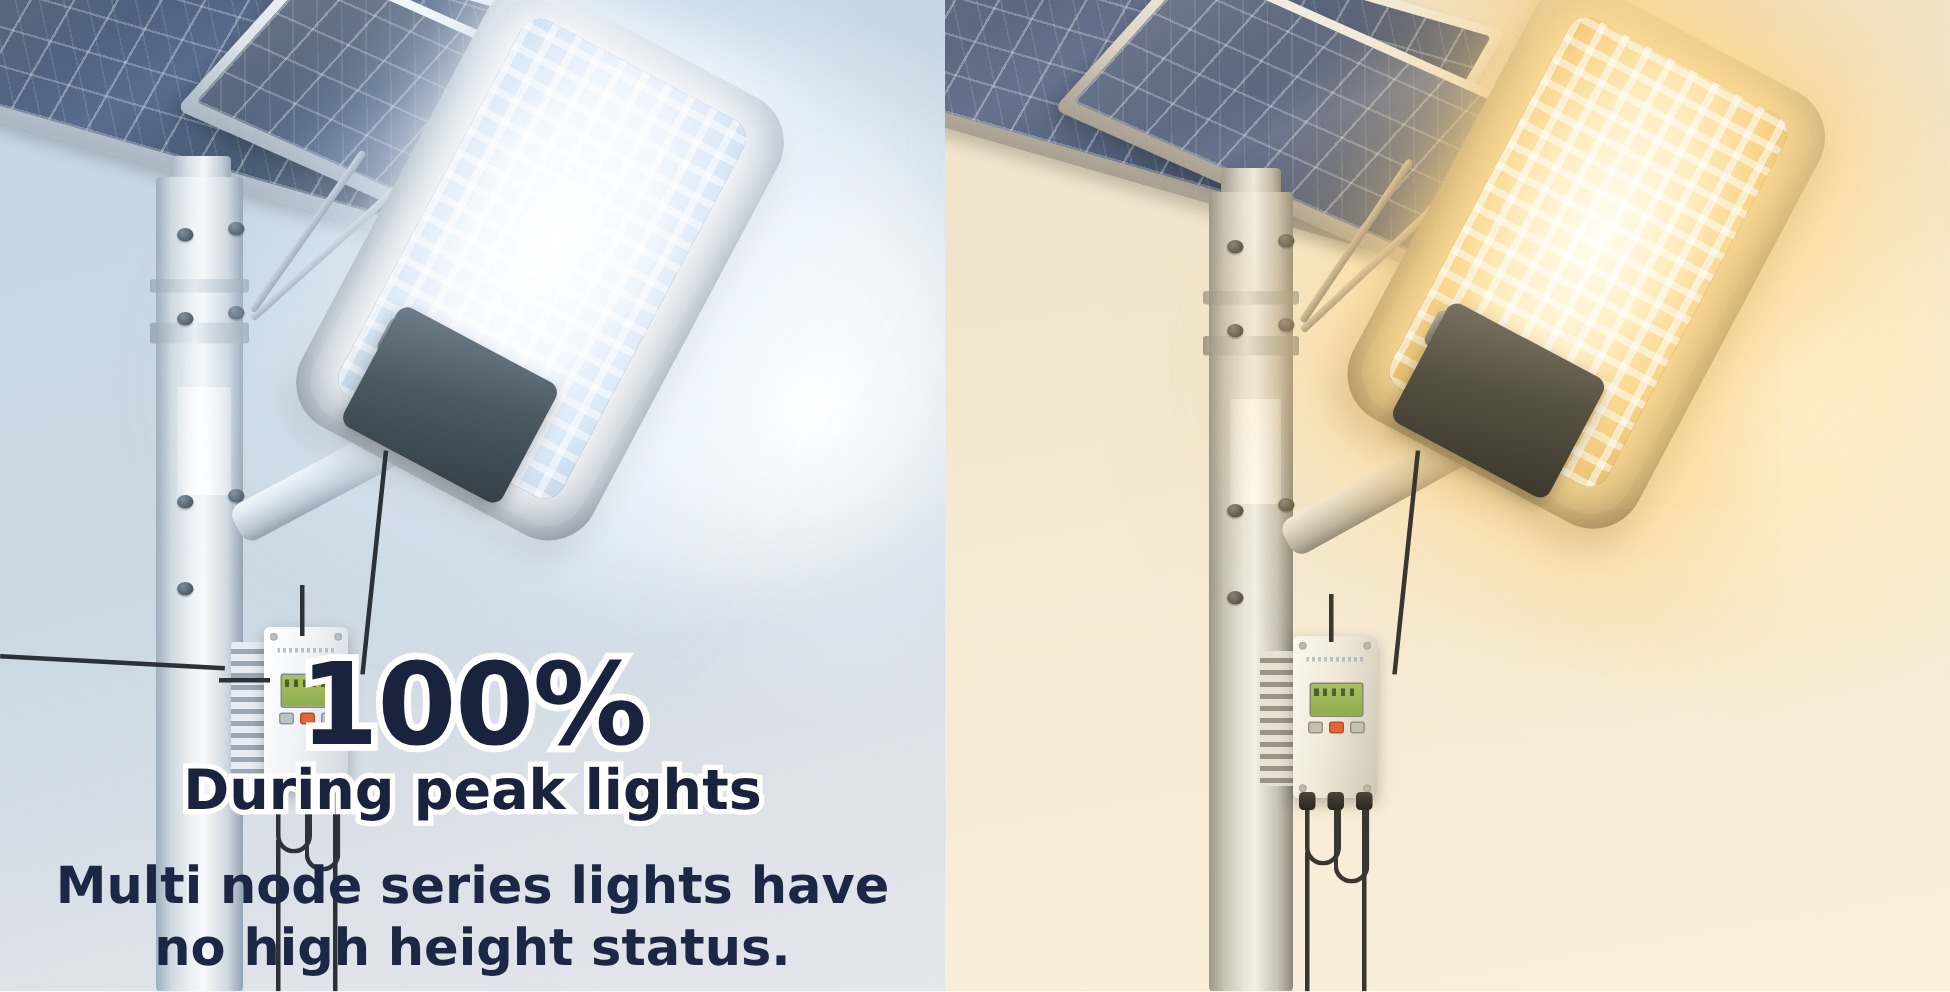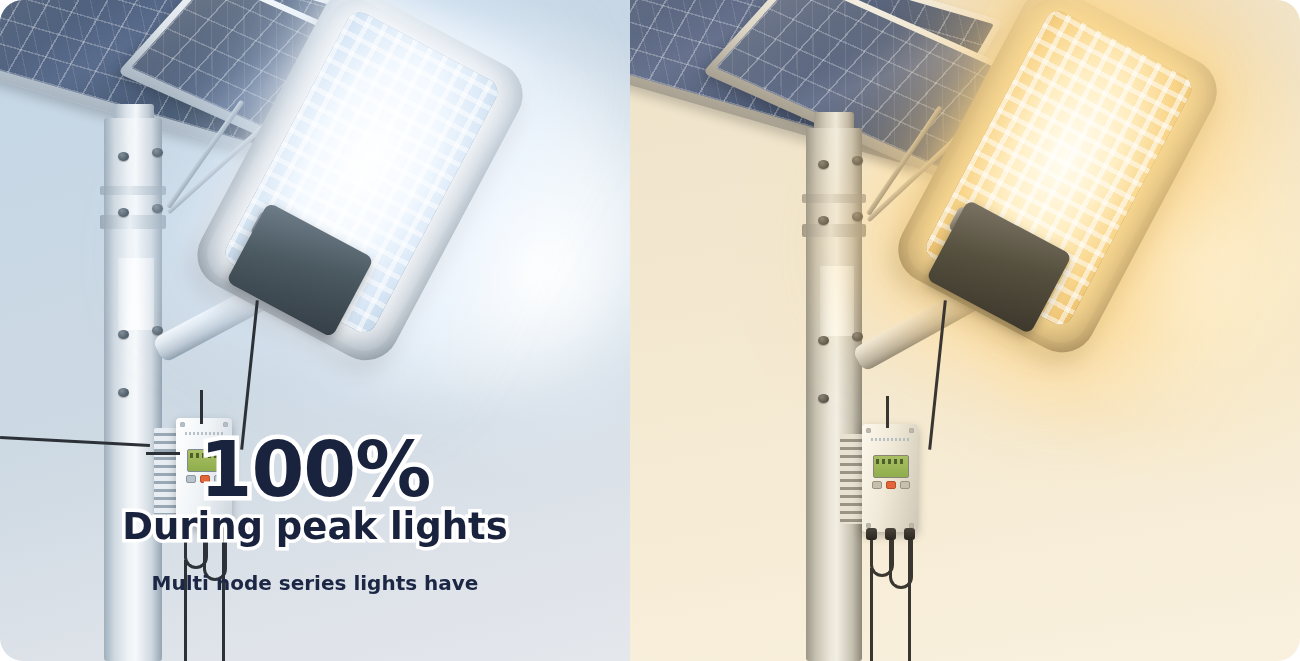--- a/index.html
+++ b/index.html
@@ -1,17 +1,17 @@
 <!DOCTYPE html>
 <html><head>
 <meta charset="utf-8">
 <style>
   html,body{margin:0;padding:0;background:#fff;}
   body{font-family:"DejaVu Sans","Liberation Sans",sans-serif;}
-  .stage{position:relative;width:1300px;height:661px;overflow:hidden;border-radius:23px;}
+  .stage{position:relative;width:1300px;height:661px;overflow:hidden;}
 
   
   .panel{position:absolute;top:0;height:661px;overflow:hidden;}
   .panel-left{left:0;width:630px;
     background:
       radial-gradient(ellipse 420px 330px at 74% 30%, rgba(255,255,255,.95) 0%, rgba(255,255,255,.55) 32%, rgba(255,255,255,0) 62%),
       linear-gradient(165deg,#c3d6e6 0%,#c9d8e5 30%,#cdd9e3 55%,#dde2e9 80%,#e4e7ec 100%);}
   .panel-right{left:630px;width:670px;
     background:
       radial-gradient(ellipse 430px 340px at 66% 30%, rgba(255,252,240,.95) 0%, rgba(255,248,230,.5) 34%, rgba(255,246,224,0) 64%),
@@ -143,21 +143,21 @@
   .pct{font-weight:800;letter-spacing:-1px;line-height:1;
     color:#19233d;
     -webkit-text-stroke:9px #ffffff;paint-order:stroke fill;}
   .sub{font-weight:800;line-height:1;color:#19233d;
     -webkit-text-stroke:7px #ffffff;paint-order:stroke fill;}
   .desc{font-weight:800;color:#1c2745;line-height:1.22;}
 
   .tb-left{left:0;top:432px;width:630px;text-align:center;}
   .tb-left .pct{font-size:76px;}
   .tb-left .sub{font-size:37px;}
-  .tb-left .desc{font-size:20px;margin-top:26px;padding:0 2px;}
+  .tb-left .desc{font-size:34px;margin-top:26px;padding:0 2px;}
 
   .tb-right{left:652px;top:420px;width:640px;}
   .tb-right .pct-line{text-align:center;}
   .tb-right .sub-line{text-align:center;}
   .tb-right .desc{font-size:27px;margin-top:28px;text-align:left;padding-left:74px;}
 
   .pct-line,.sub-line{position:relative;}
 </style>
 </head>
 <body>
@@ -245,20 +245,21 @@
 
     <div class="text-block tb-left">
       <div class="pct-line">
         <span class="pct">100%</span>
       </div>
       <div class="sub-line">
         <span class="sub">During peak lights</span>
       </div>
       <div class="desc">
         <div>Multi node series lights have</div>
+        <div>no high height status.</div>
       </div>
     </div>
   </div>
 
   <div class="panel panel-right">
     <div class="haze haze-r"></div>
 
     <div class="rig">
 
       <div class="glow" style="left:310px;top:30px;width:470px;height:450px;background:radial-gradient(circle,rgba(255,246,220,.95) 0%,rgba(255,236,190,.55) 26%,rgba(255,228,170,.2) 52%,rgba(255,228,170,0) 72%);"></div>

